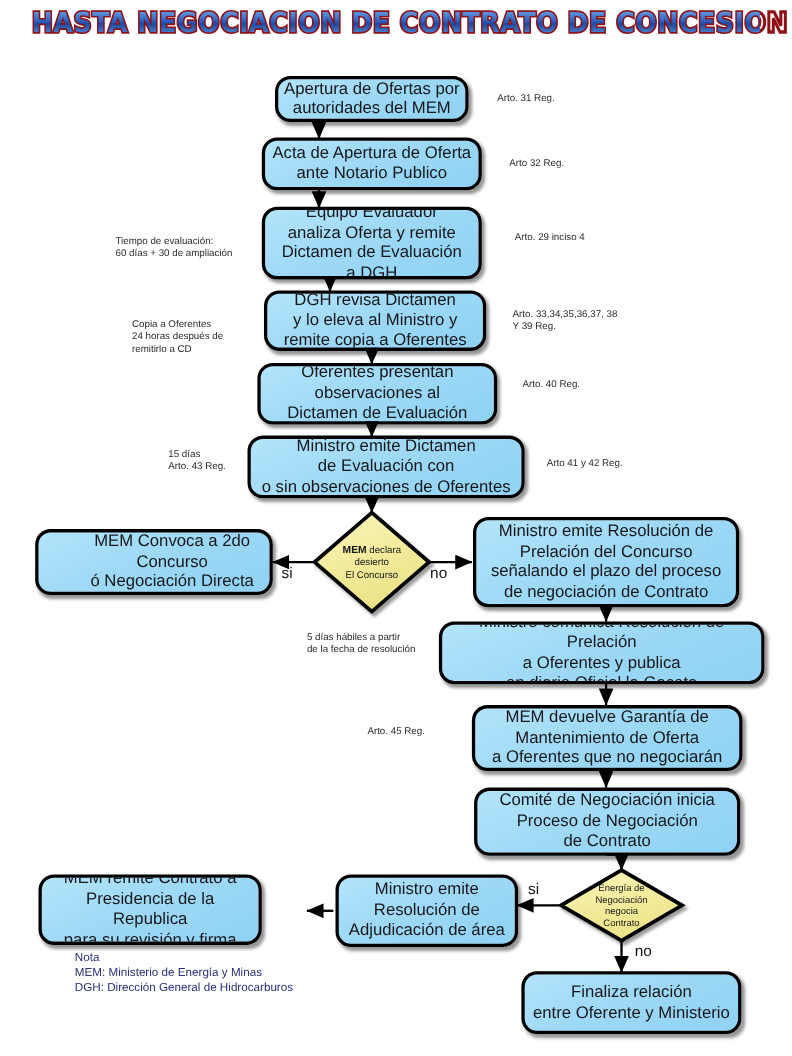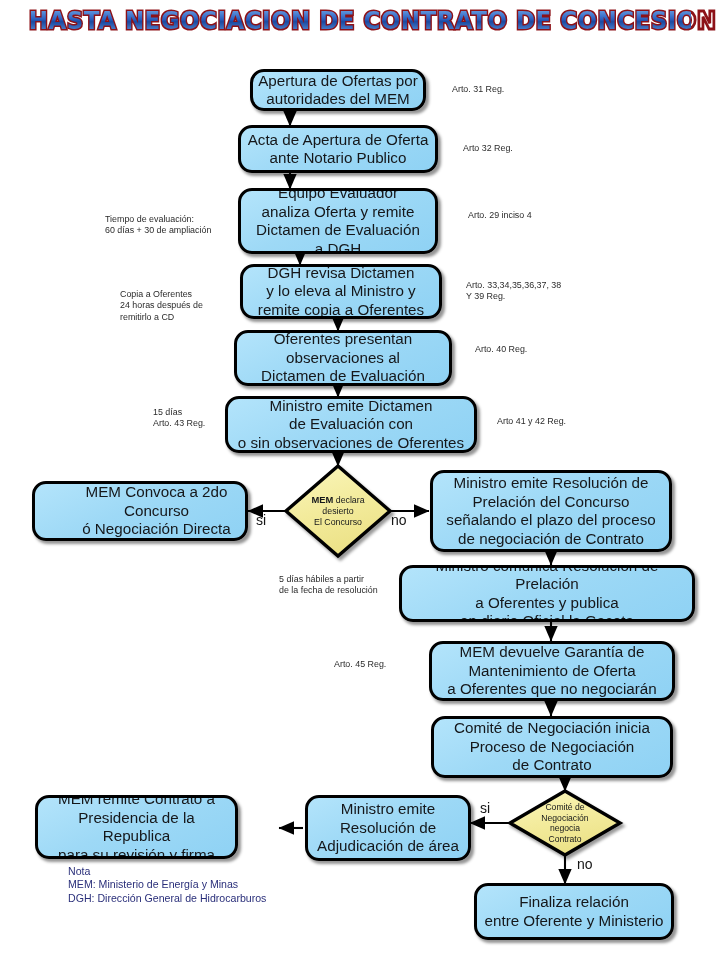--- a/index.html
+++ b/index.html
@@ -280,21 +280,21 @@
       <span>declara</span><br>
       <span>desierto</span><br>
       <span>El Concurso</span>
     </span>
   </div>
 </div>
 
 <div class="diamond d2" style="left:510px; top:791px; width:110px; height:64px;">
   <div class="dlabel">
     <span>
-      <span>Comité de</span><br>
+      <span>Energía de</span><br>
       <span>Negociación</span><br>
       <span>negocia</span><br>
       <span>Contrato</span>
     </span>
   </div>
 </div>
 
 <div class="elabel" style="left:256px; top:512px;">si</div>
 <div class="elabel" style="left:391px; top:512px;">no</div>
 <div class="elabel" style="left:480px; top:800px;">si</div>

